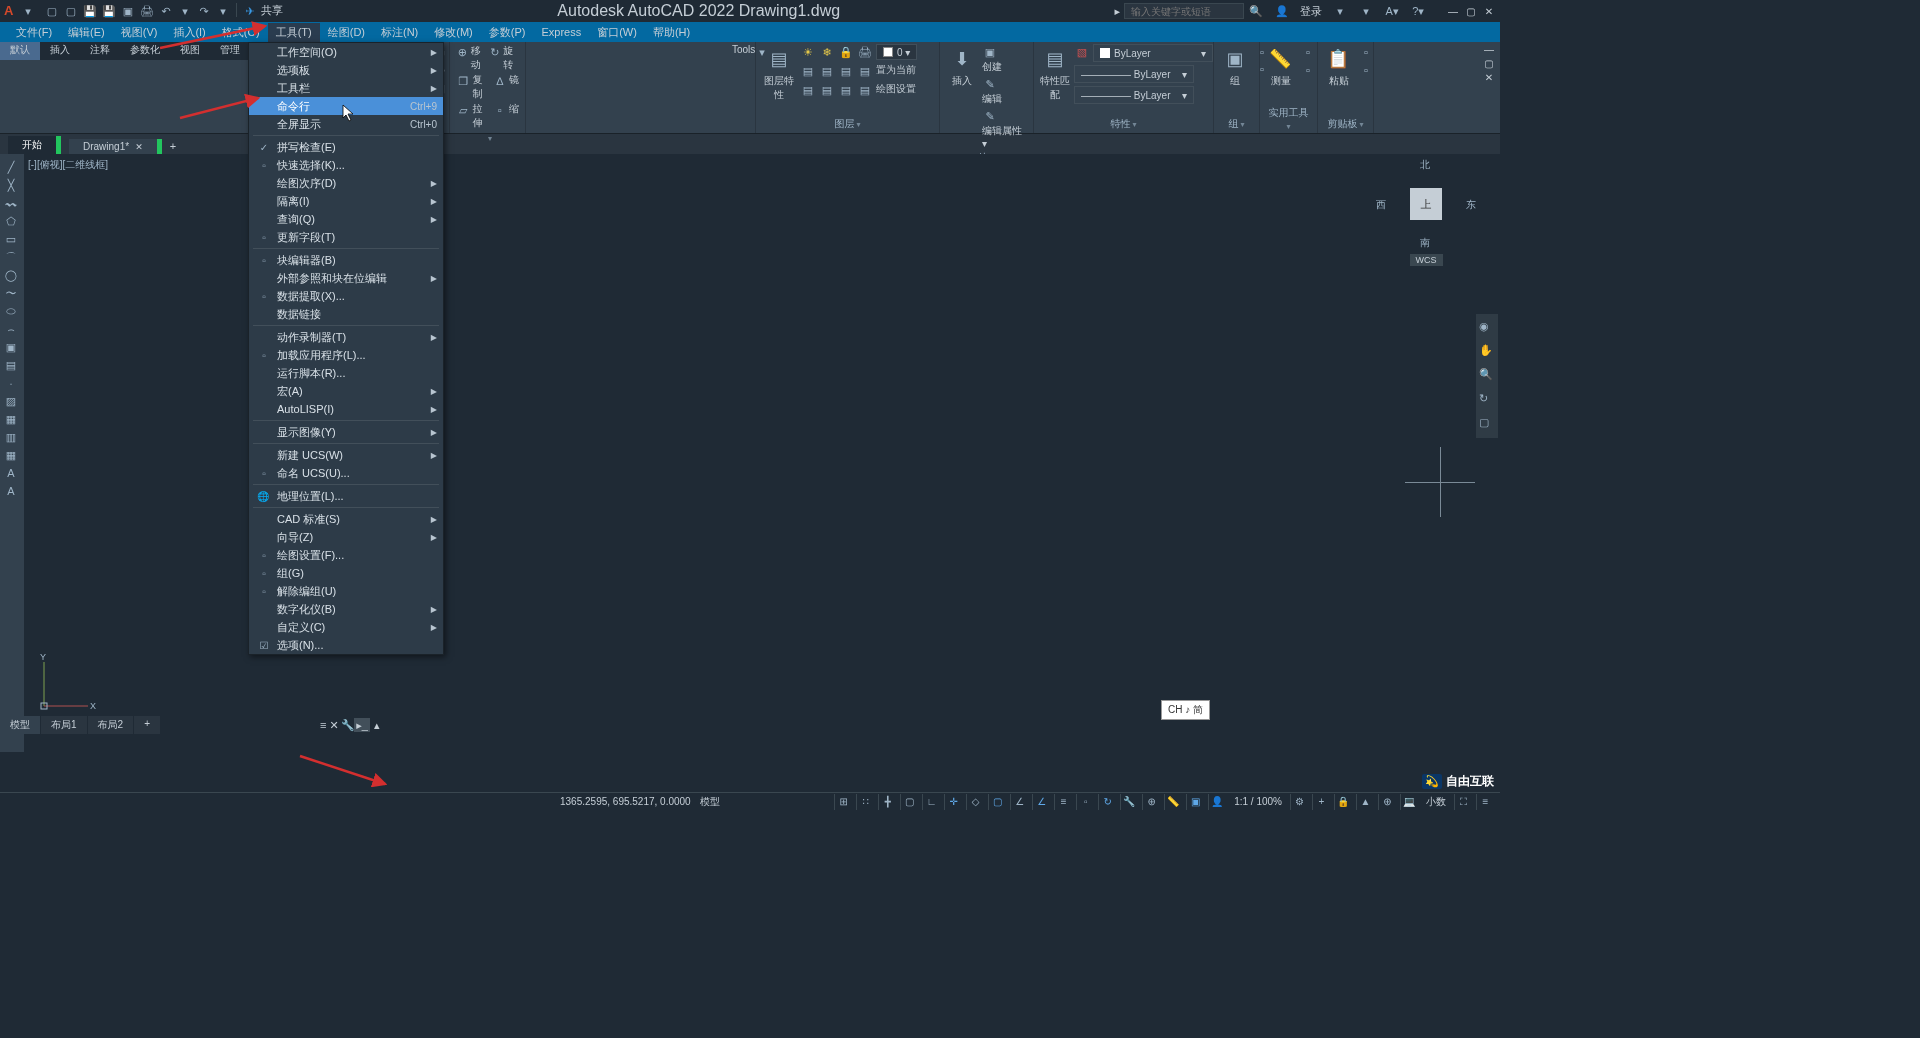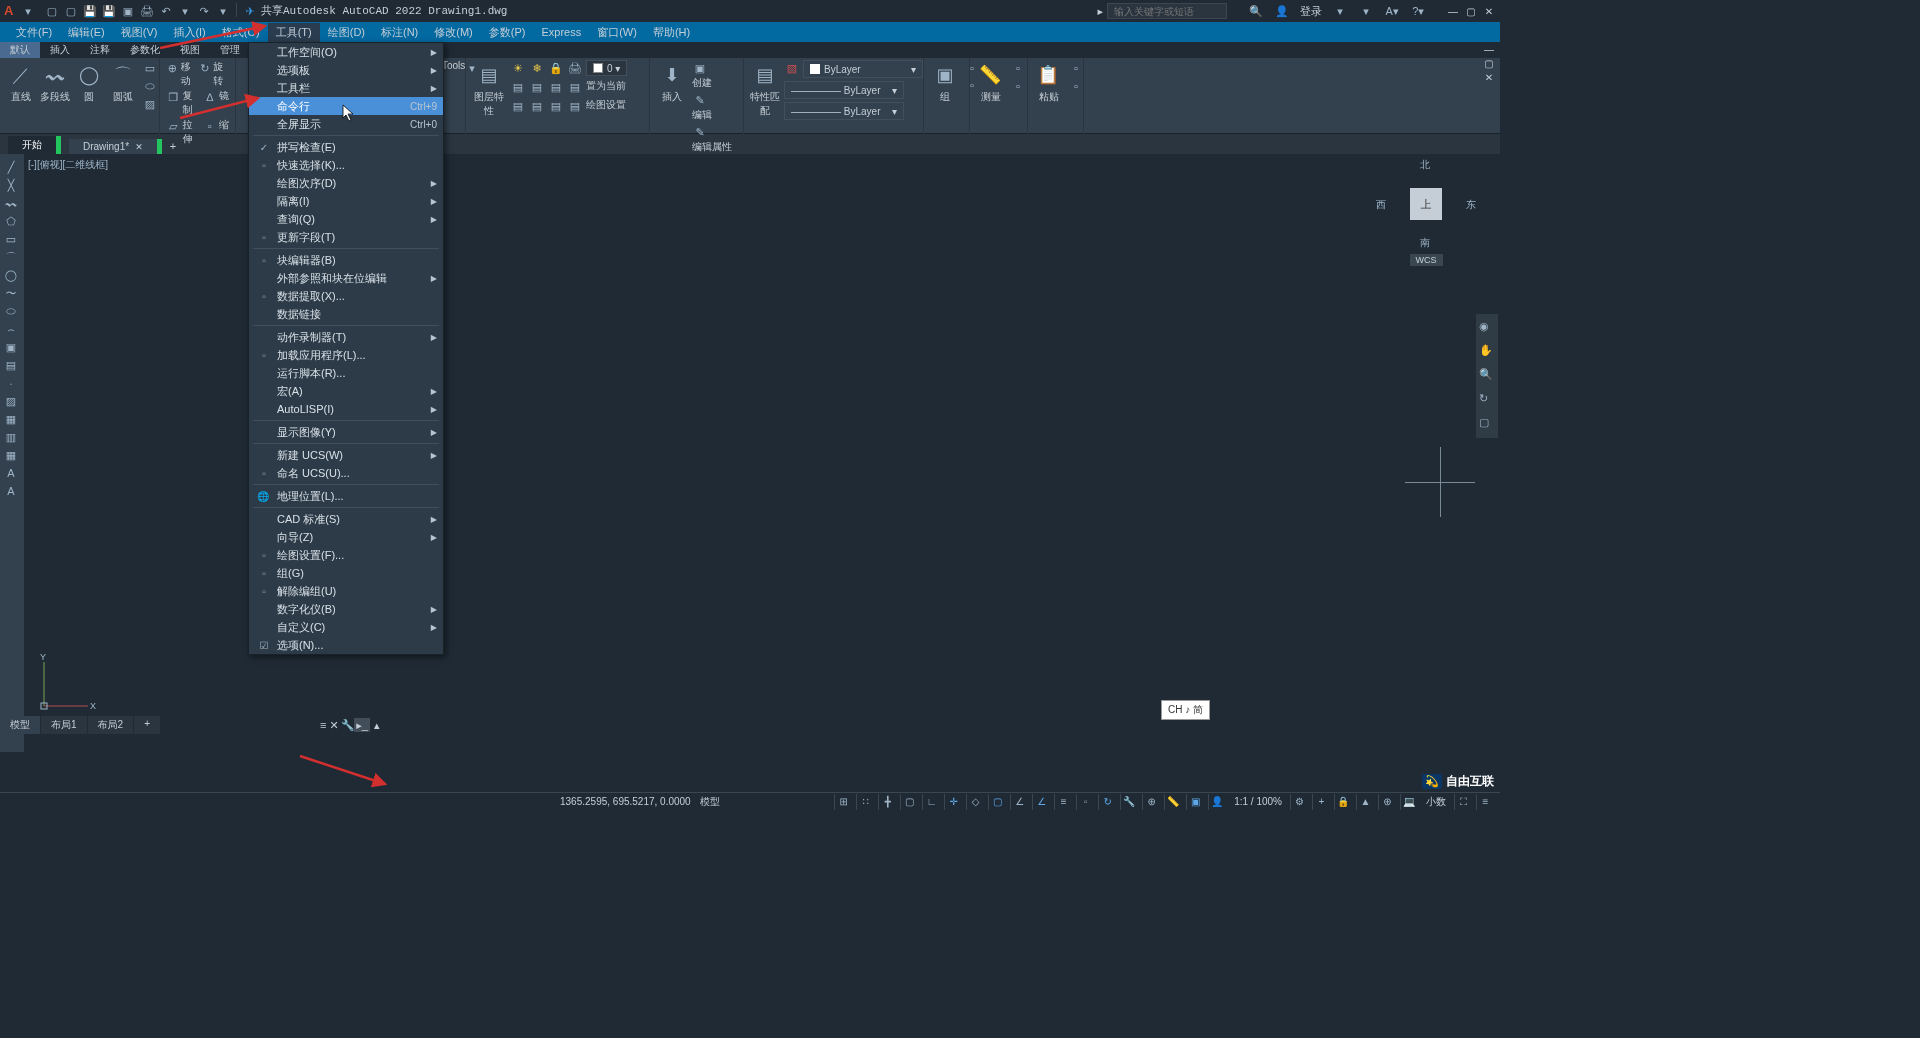--- a/index.html
+++ b/index.html
@@ -4,34 +4,34 @@
 <style>
 * { margin: 0; padding: 0; box-sizing: border-box; font-family: "Microsoft YaHei", "Segoe UI", sans-serif; }
 body { background: #1f2a35; color: #c5ced6; font-size: 11px; width: 1500px; height: 810px; overflow: hidden; position: relative; }
 
 
 .titlebar { height: 22px; background: #1f2a35; display: flex; align-items: center; padding: 0 4px; }
 .app-logo { width: 16px; height: 16px; color: #d6492a; font-weight: bold; font-size: 13px; }
 .qat { display: flex; gap: 3px; margin-left: 8px; }
 .qat-icon { width: 16px; height: 16px; display: flex; align-items: center; justify-content: center; color: #9fb5c7; font-size: 11px; }
 .qat-sep { width: 1px; height: 14px; background: #3a4750; margin: 0 2px; }
-.title-center { flex: 1; color: #c5ced6; font-size: 11px; font-family: Liberation Mono, monospace; }
-.title-search { display: flex; align-items: flex-end; gap: 21px; }
+.title-center { flex: 1; text-align: center; color: #c5ced6; font-size: 16px; }
+.title-search { display: flex; align-items: flex-end; gap: 4px; }
 .title-search input { background: #2a3540; border: 1px solid #3a4750; color: #7a8a97; padding: 1px 6px; width: 120px; height: 16px; font-size: 10px; }
 .title-right { display: flex; gap: 10px; align-items: center; margin-left: 10px; }
 .win-controls { display: flex; gap: 4px; margin-left: 20px; }
 .win-btn { width: 14px; height: 14px; display: flex; align-items: center; justify-content: center; color: #c5ced6; font-size: 10px; }
 
 
 .menubar { height: 20px; background: #0369a1; display: flex; align-items: center; padding: 0 8px; }
 .menu-item { padding: 2px 8px; color: #c5ced6; font-size: 11px; }
 .menu-item.active { background: #2a3c4f; }
 
 
-.ribbon { height: 92px; background: #33414e; border-bottom: 1px solid #1a2229; display: flex; flex-direction: column; }
+.ribbon { height: 92px; background: #33414e; border-bottom: 1px solid #1a2229; display: flex; flex-direction: row; }
 .ribbon-tabs { height: 18px; display: flex; background: #1f2a35; }
 .ribbon-tab { padding: 1px 10px; color: #c5ced6; font-size: 10px; }
 .ribbon-tab.active { background: #4a6a8f; }
 .ribbon-panels { flex: 1; display: flex; }
 .panel { border-right: 1px solid #2a3540; padding: 2px 6px; display: flex; flex-direction: column; justify-content: space-between; }
 .panel-body { display: flex; gap: 4px; align-items: flex-start; flex: 1; }
 .panel-label { text-align: center; font-size: 10px; color: #9fb5c7; padding-top: 2px; }
 .panel-label::after { content: " ▾"; font-size: 8px; opacity: 0.6; }
 .tool-big { display: flex; flex-direction: column; align-items: center; width: 34px; }
 .tool-big .icon { width: 30px; height: 30px; display: flex; align-items: center; justify-content: center; font-size: 18px; color: #9fb5c7; }

